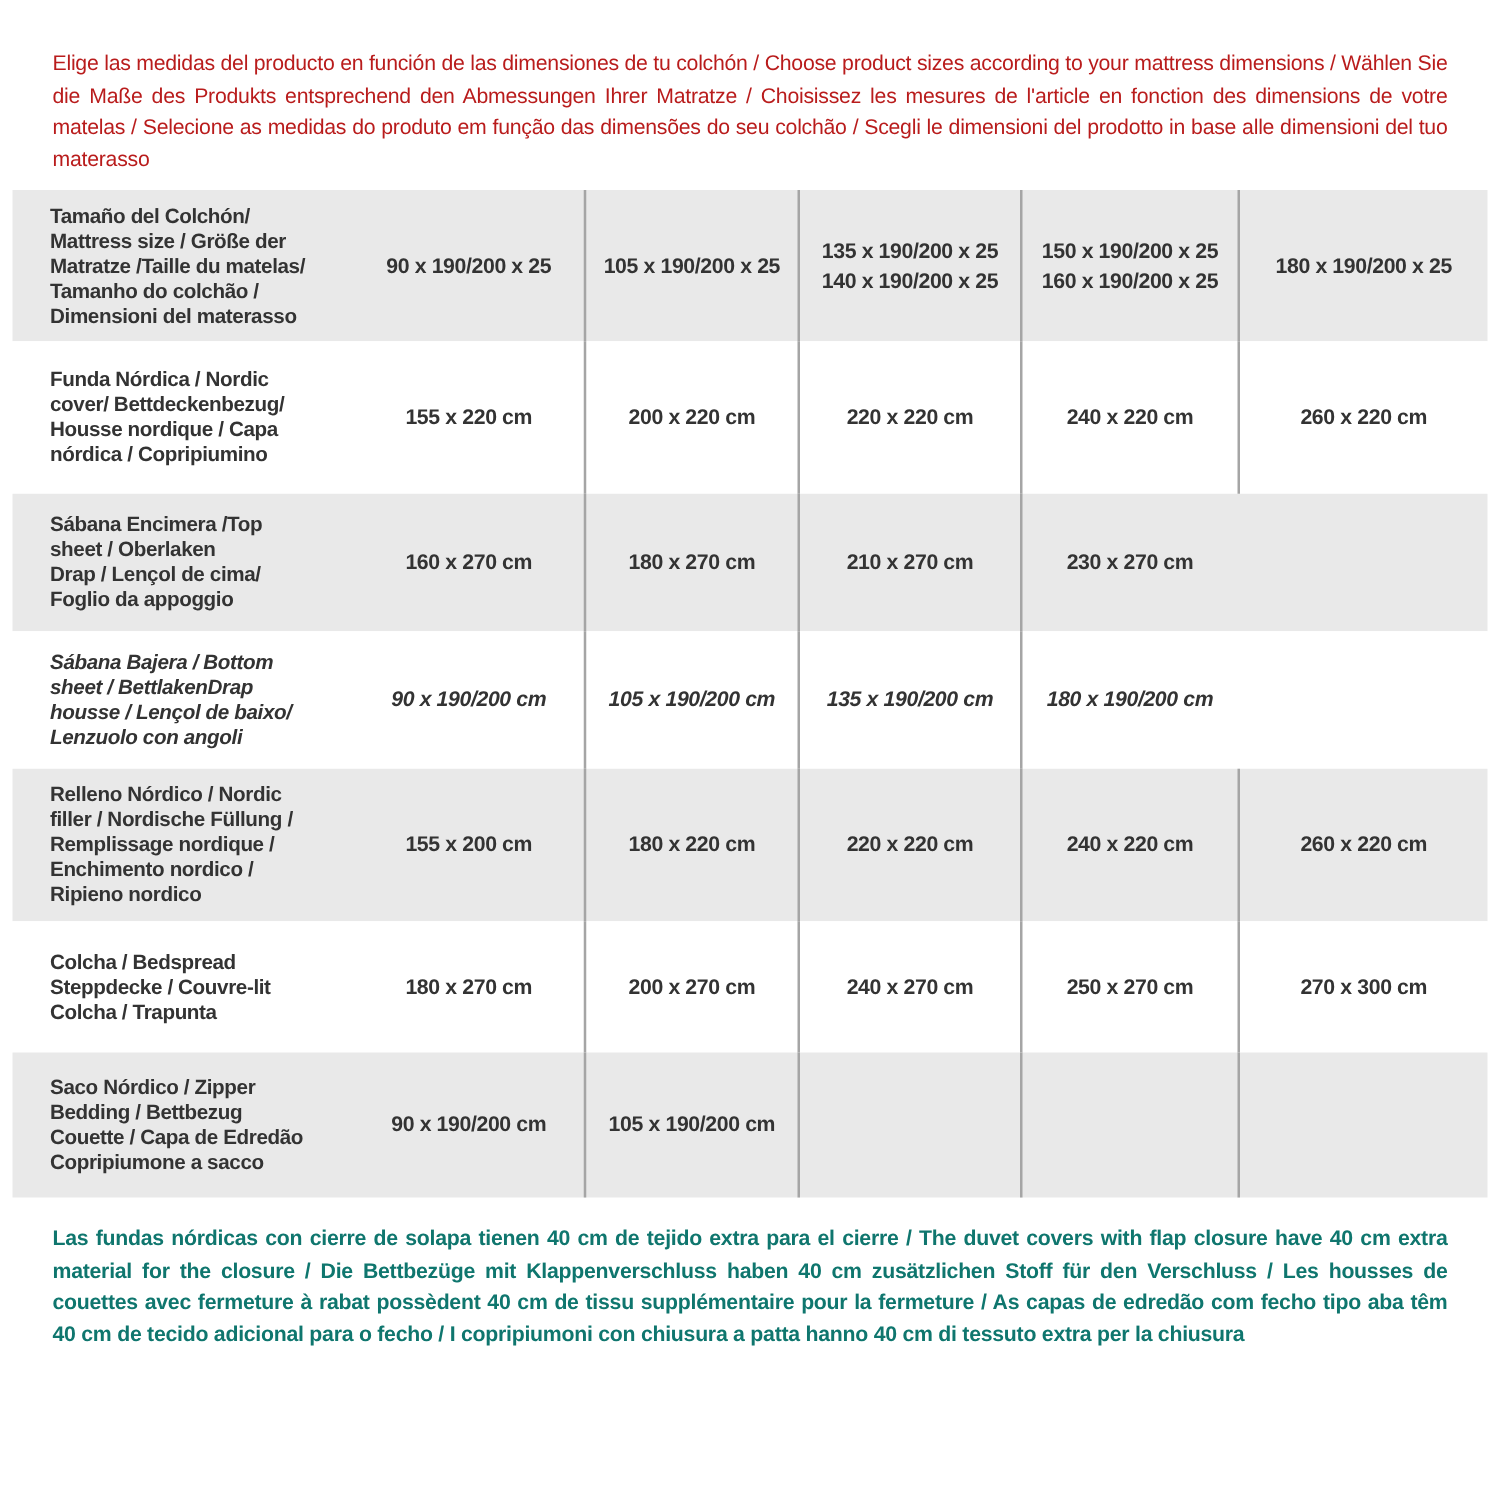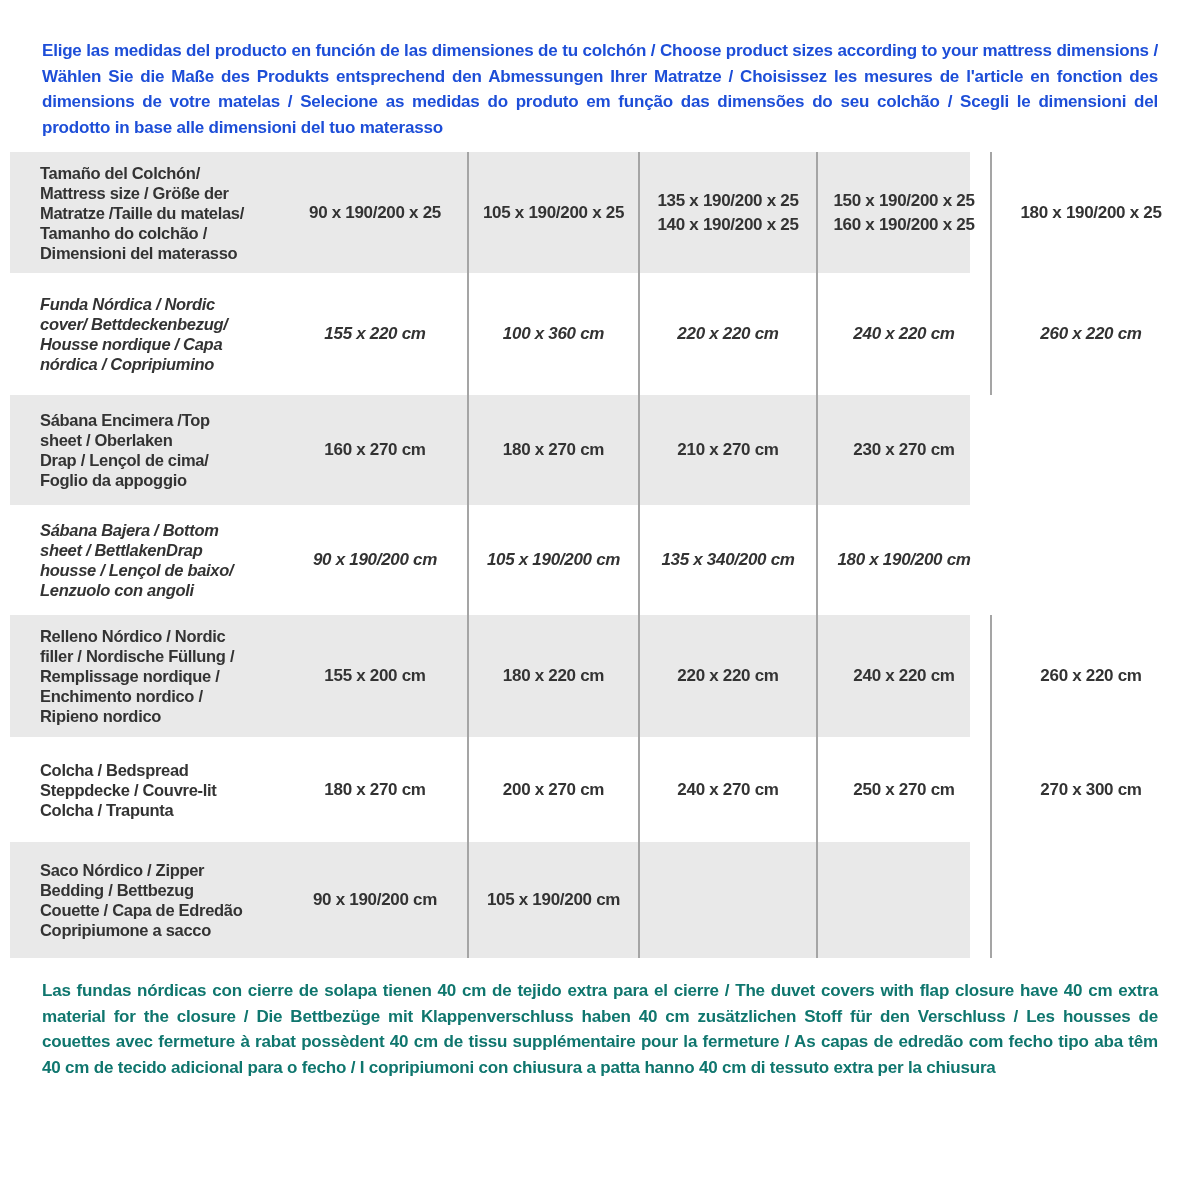--- a/index.html
+++ b/index.html
@@ -6,39 +6,39 @@
     margin:0; padding:0;
     width:1200px; height:1200px;
     background:#ffffff;
     font-family:"Liberation Sans", sans-serif;
     color:#333333;
     -webkit-font-smoothing:antialiased;
   }
   .intro{
     margin:38px 42px 4px 42px;
     font-size:17px;
-    font-weight:bold;
+    font-weight:normal;
     line-height:25.5px;
     text-align:justify;
     letter-spacing:-0.2px;
-    color:#1d4ed8;
+    color:#b91c1c;
   }
   .size-table{
     margin:12px 0 0 10px;
     width:1180px;
   }
   .t-row{
     display:grid;
     grid-template-columns:273px 184px 171px 178px 174px 200px;
-    width:960px;
+    width:1180px;
   }
   .t-row:nth-child(odd){ background:#e9e9e9; }
   .t-row:nth-child(even){ background:#ffffff; }
   .t-row:nth-child(1){ height:121px; }
-  .t-row:nth-child(2){ height:122px;font-style:italic; }
+  .t-row:nth-child(2){ height:122px; }
   .t-row:nth-child(3){ height:110px; }
   .t-row:nth-child(4){ height:110px;font-style:italic; }
   .t-row:nth-child(5){ height:122px; }
   .t-row:nth-child(6){ height:105px; }
   .t-row:nth-child(7){ height:116px; }
   .t-row:nth-child(8){ height:100px; }
   .cell{
     display:flex;
     align-items:center;
     justify-content:center;
@@ -90,21 +90,21 @@
 160 x 190/200 x 25</div>
     <div class="cell value">180 x 190/200 x 25</div>
   </div>
 
   <div class="t-row">
     <div class="cell label">Funda Nórdica /  Nordic
 cover/ Bettdeckenbezug/
 Housse nordique  / Capa
 nórdica / Copripiumino</div>
     <div class="cell value first-value">155 x 220 cm</div>
-    <div class="cell value">100 x 360 cm</div>
+    <div class="cell value">200 x 220 cm</div>
     <div class="cell value">220 x 220 cm</div>
     <div class="cell value">240 x 220 cm</div>
     <div class="cell value">260 x 220 cm</div>
   </div>
 
   <div class="t-row">
     <div class="cell label">Sábana Encimera /Top
 sheet / Oberlaken
 Drap / Lençol de cima/
 Foglio da appoggio</div>
@@ -114,21 +114,21 @@
     <div class="cell value">230 x 270 cm</div>
   </div>
 
   <div class="t-row">
     <div class="cell label">Sábana Bajera / Bottom
 sheet / BettlakenDrap
 housse / Lençol de baixo/
 Lenzuolo con angoli</div>
     <div class="cell value first-value">90 x 190/200 cm</div>
     <div class="cell value">105 x 190/200 cm</div>
-    <div class="cell value">135 x 340/200 cm</div>
+    <div class="cell value">135 x 190/200 cm</div>
     <div class="cell value">180 x 190/200 cm</div>
   </div>
 
   <div class="t-row">
     <div class="cell label">Relleno Nórdico / Nordic
 filler / Nordische Füllung /
 Remplissage nordique /
 Enchimento nordico /
 Ripieno nordico</div>
     <div class="cell value first-value">155 x 200 cm</div>

